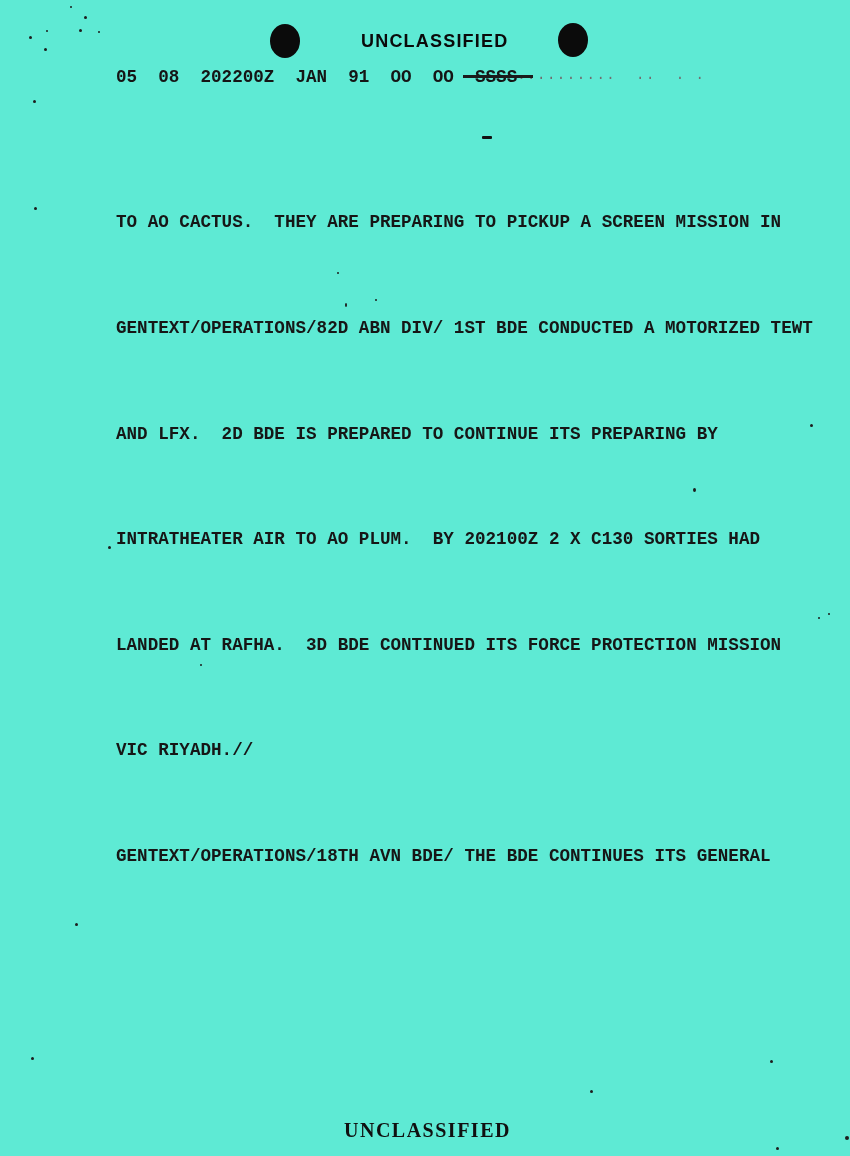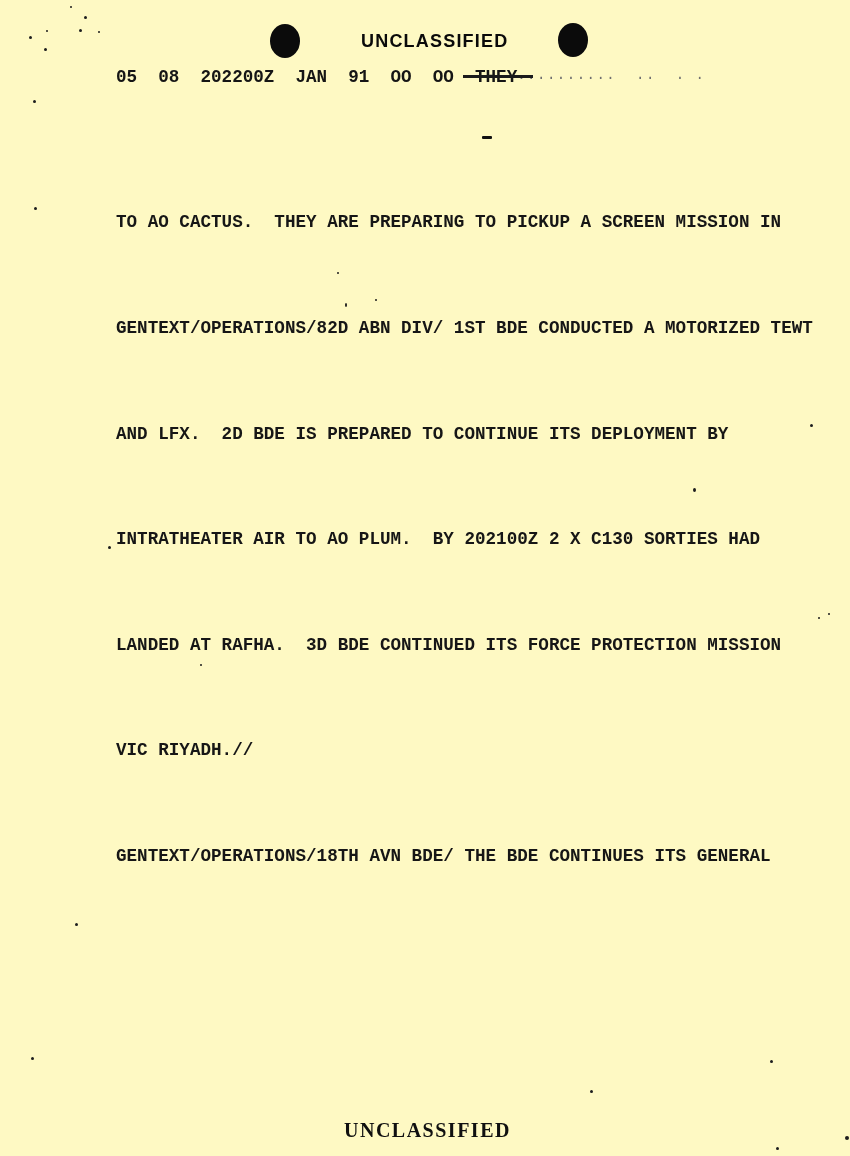--- a/index.html
+++ b/index.html
@@ -4,21 +4,21 @@
 <style>
   html, body {
     margin: 0;
     padding: 0;
     background: #ffffff;
   }
   .page {
     position: relative;
     width: 850px;
     height: 1156px;
-    background: #fef9c3;
+    background: #5eead4;
     overflow: hidden;
     font-family: "Liberation Mono", "DejaVu Sans Mono", monospace;
   }
 
   
   .punch-dot {
     position: absolute;
     width: 30px;
     height: 34px;
     background: #0b0b0b;
@@ -115,26 +115,26 @@
 </style>
 </head>
 <body>
 
 <div class="page">
 
   <span class="punch-dot left"></span>
   <div class="masthead-title">UNCLASSIFIED</div>
   <span class="punch-dot right"></span>
 
-  <div class="dtg-line"><span>05  08  202200Z  JAN  91  OO  OO  </span><span class="struck">THEY</span><span class="trail">··········  ··  · ·</span></div>
+  <div class="dtg-line"><span>05  08  202200Z  JAN  91  OO  OO  </span><span class="struck">SSSS</span><span class="trail">··········  ··  · ·</span></div>
 
   <div class="body-text">
     <div class="bline">TO AO CACTUS.  THEY ARE PREPARING TO PICKUP A SCREEN MISSION IN</div>
     <div class="bline">GENTEXT/OPERATIONS/82D ABN DIV/ 1ST BDE CONDUCTED A MOTORIZED TEWT</div>
-    <div class="bline">AND LFX.  2D BDE IS PREPARED TO CONTINUE ITS DEPLOYMENT BY</div>
+    <div class="bline">AND LFX.  2D BDE IS PREPARED TO CONTINUE ITS PREPARING BY</div>
     <div class="bline">INTRATHEATER AIR TO AO PLUM.  BY 202100Z 2 X C130 SORTIES HAD</div>
     <div class="bline">LANDED AT RAFHA.  3D BDE CONTINUED ITS FORCE PROTECTION MISSION</div>
     <div class="bline">VIC RIYADH.//</div>
     <div class="bline">GENTEXT/OPERATIONS/18TH AVN BDE/ THE BDE CONTINUES ITS GENERAL</div>
     
     
     
     
     
     

